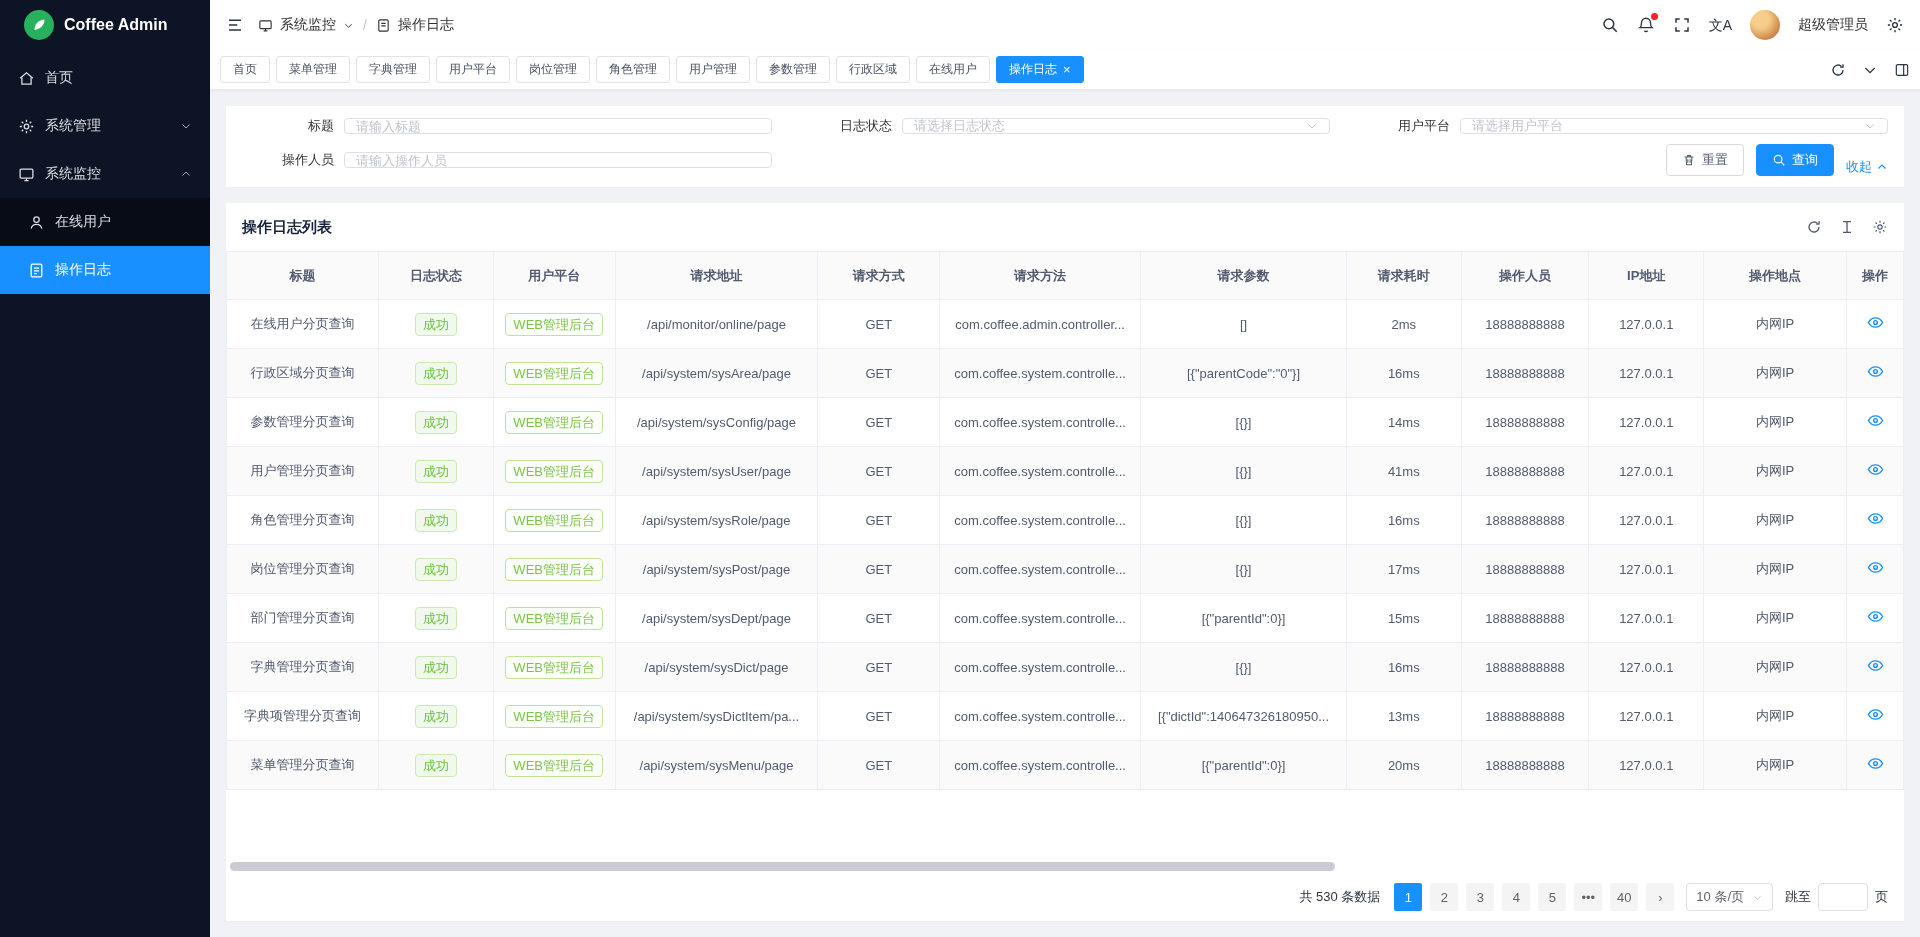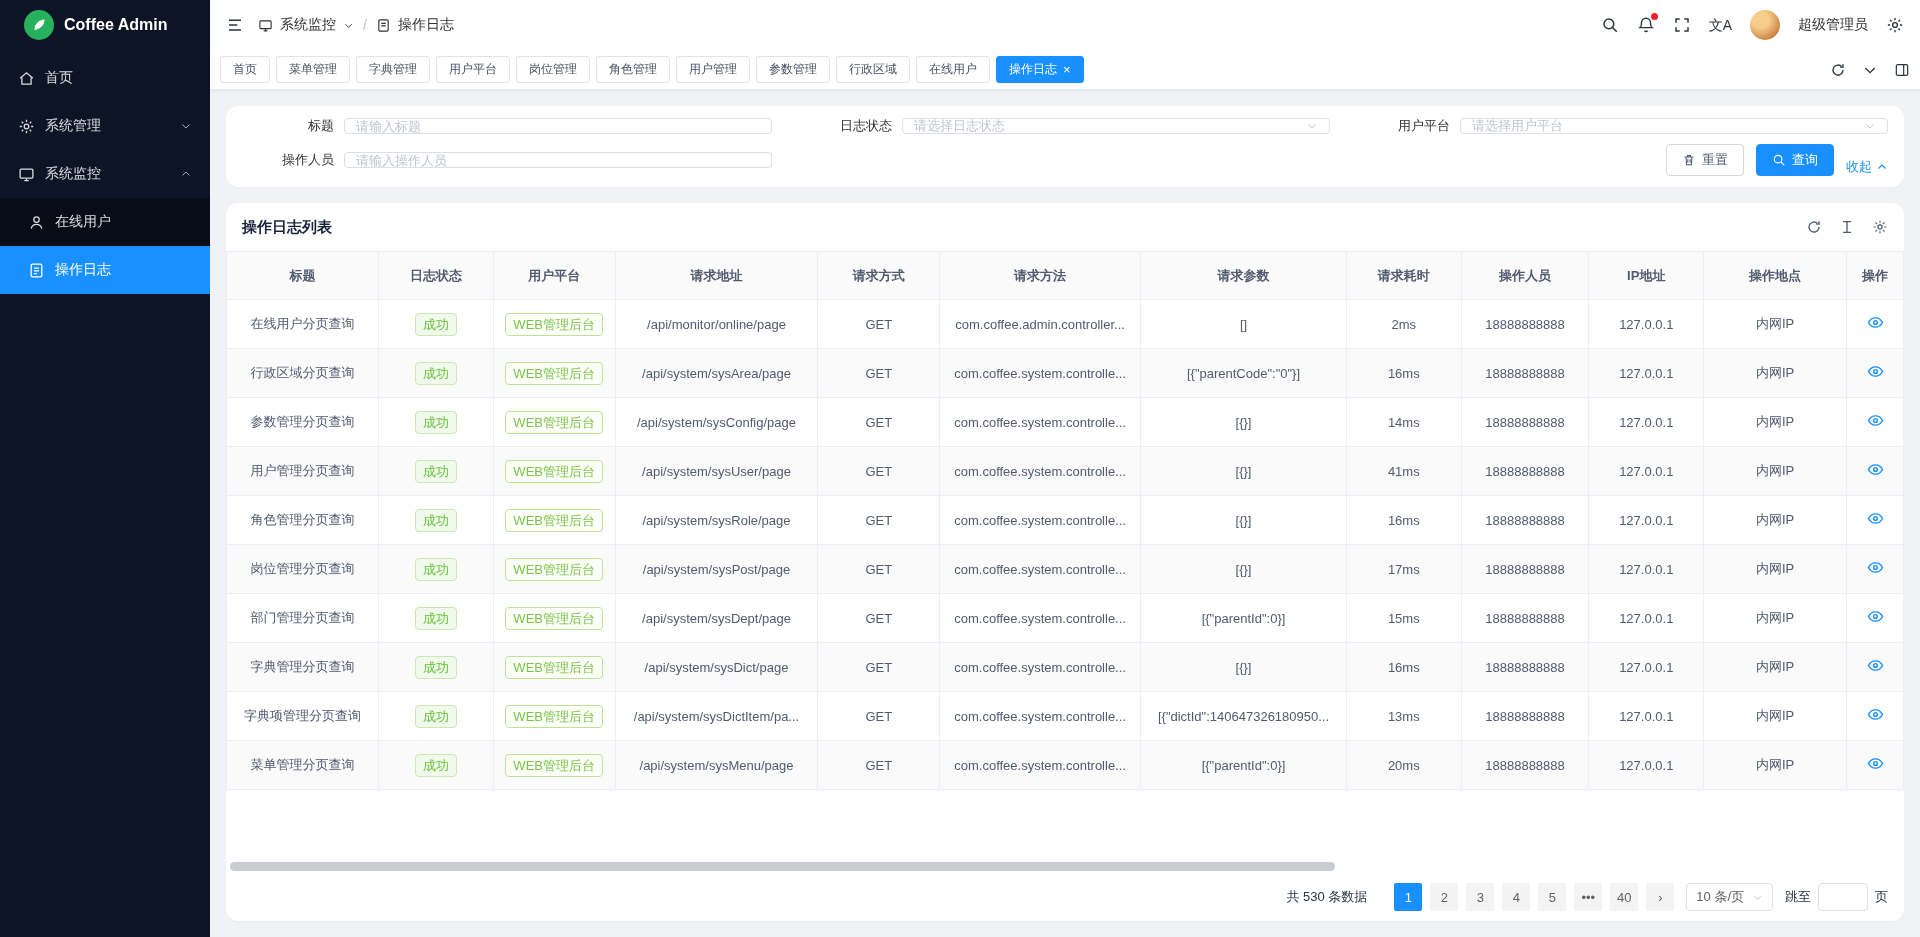--- a/index.html
+++ b/index.html
@@ -42,21 +42,21 @@
   .tab-list { display:flex; align-items:center; gap:6px; flex:1; overflow:hidden; }
   .tab { height:27px; display:inline-flex; align-items:center; gap:6px; padding:0 12px; border:1px solid #e0e3e9;
          border-radius:3px; background:#fff; font-size:12px; color:#495060; cursor:pointer; white-space:nowrap; }
   .tab.active { background:#1890ff; border-color:#1890ff; color:#fff; }
   .tab-close { font-size:13px; line-height:1; }
   .tab-tools { display:flex; align-items:center; gap:16px; color:#495060; padding-left:12px; }
   .tab-tools svg { width:16px; height:16px; }
 
   
   .content { flex:1; padding:16px; display:flex; flex-direction:column; gap:16px; min-height:0; }
-  .card { background:#fff; border-radius:12px; box-shadow:0 1px 2px rgba(0,0,0,.03); }
+  .card { background:#fff; border-radius:0; box-shadow:0 1px 2px rgba(0,0,0,.03); }
 
   
   .filter-card { padding:11px 16px; display:grid; grid-template-columns:1fr 1fr 1fr; row-gap:9px; column-gap:28px; flex-shrink:0; }
   .field { display:flex; align-items:center; min-width:0; }
   .field > label { width:92px; text-align:right; margin-right:10px; color:#303133; font-weight:500; flex-shrink:0; font-size:13px; }
   .control { flex:1; height:16px; border:1px solid #dcdfe6; border-radius:4px; background:#fff;
              display:flex; align-items:center; padding:0 11px; min-width:0; }
   input.control { font-family:inherit; font-size:13px; color:#515a6e; outline:none; }
   input.control::placeholder { color:#bfc4cc; }
   .select-placeholder { color:#bfc4cc; flex:1; white-space:nowrap; overflow:hidden; }
@@ -90,21 +90,21 @@
   .eye { color:#1890ff; display:inline-flex; cursor:pointer; }
   .eye svg { width:17px; height:17px; }
 
   
   .hscroll { height:13px; position:relative; flex-shrink:0; margin:0 2px; }
   .hscroll-thumb { position:absolute; left:2px; top:2px; height:9px; width:66%; background:#c9ccd3; border-radius:5px; cursor:pointer; }
 
   
   .pager { height:48px; display:flex; align-items:center; justify-content:flex-end; gap:8px; padding:0 16px;
            color:#2d3441; font-size:13px; flex-shrink:0; }
-  .pager-total { margin-right:19px; }
+  .pager-total { margin-right:6px; }
   .pager-pages { display:flex; align-items:center; gap:8px; }
   .page { min-width:28px; height:28px; border-radius:2px; background:#f4f4f5; color:#606266;
           display:inline-flex; align-items:center; justify-content:center; padding:0 6px; cursor:pointer; }
   .page.active { background:#1890ff; color:#fff; }
   .size-select { height:28px; border:1px solid #dcdfe6; border-radius:4px; display:inline-flex; align-items:center;
                  gap:8px; padding:0 9px; color:#606266; cursor:pointer; margin-left:4px; }
   .size-select svg { width:11px; height:11px; color:#c0c4cc; }
   .jumper { display:inline-flex; align-items:center; gap:7px; margin-left:4px; }
   .jump-input { width:50px; height:28px; border:1px solid #dcdfe6; border-radius:4px; outline:none;
                 text-align:center; font-family:inherit; font-size:13px; }

